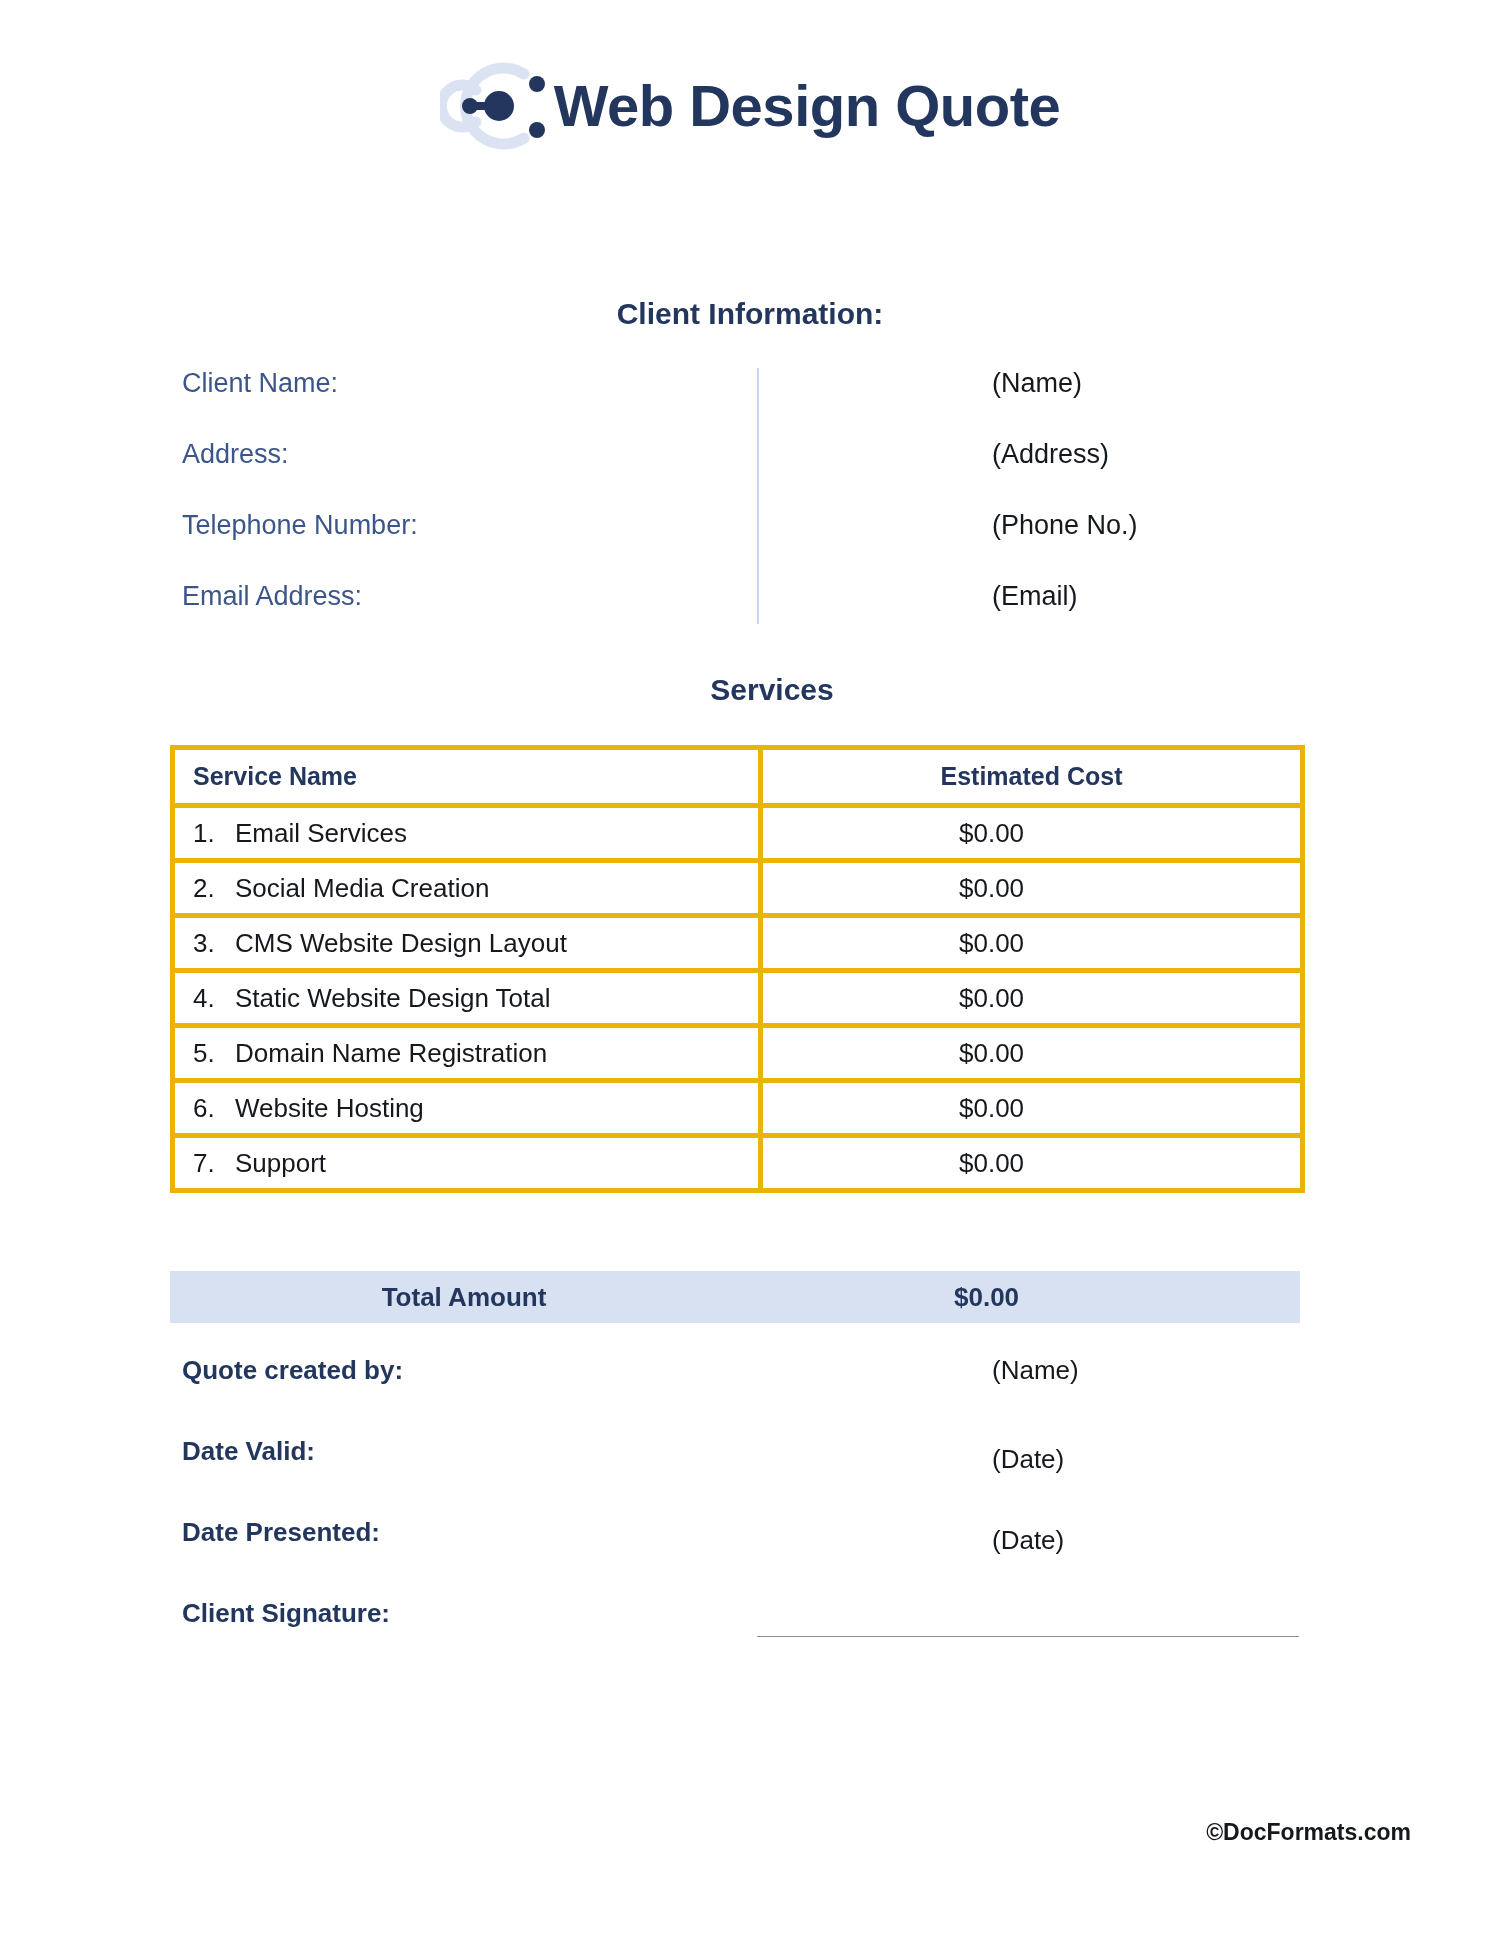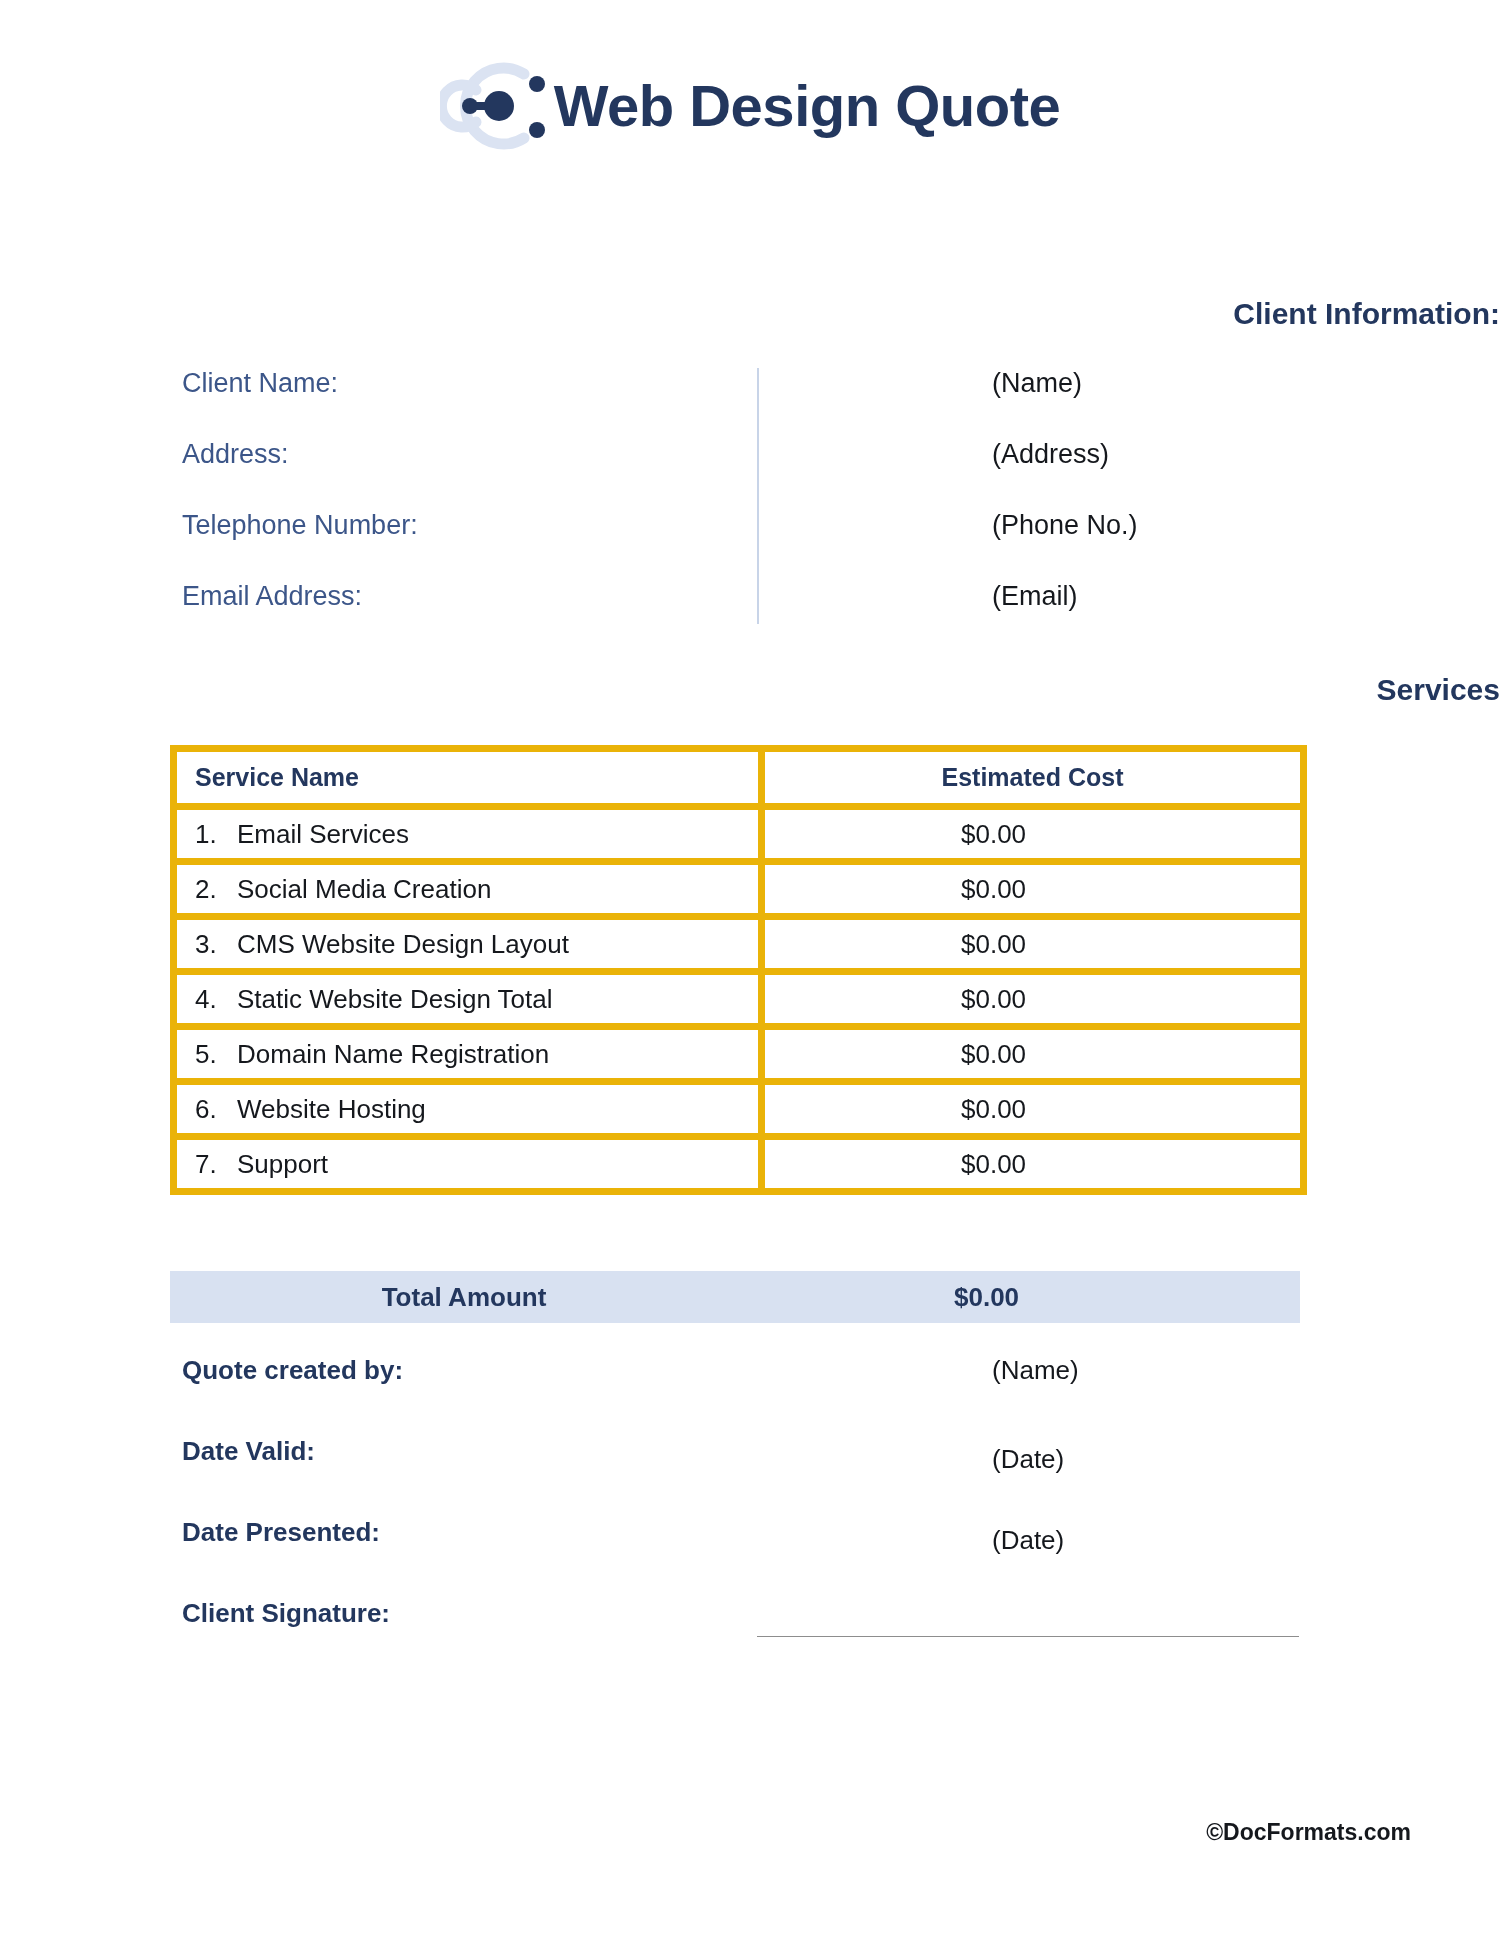--- a/index.html
+++ b/index.html
@@ -47,21 +47,21 @@
     letter-spacing: -0.5px;
     line-height: 1;
     white-space: nowrap;
     margin-left: 2px;
   }
 
   
   .section-heading {
     position: absolute;
     width: 1500px;
-    text-align: right;
+    text-align: center;
     font-size: 30px;
     font-weight: 700;
     color: #23375e;
   }
   #client-info-heading { top: 297px; }
   #services-heading { top: 673px; padding-left: 44px; }
 
   
   .client-block {
     position: absolute;
@@ -101,21 +101,21 @@
   
   .svc-table {
     position: absolute;
     left: 170px;
     top: 745px;
     width: 1130px;
     border-collapse: collapse;
     table-layout: fixed;
   }
   .svc-table th, .svc-table td {
-    border: 7px solid #eab308;
+    border: 5px solid #eab308;
     padding: 0;
   }
   .svc-table th {
     height: 58px;
     vertical-align: middle;
     font-size: 25px;
     font-weight: 700;
     color: #23375e;
   }
   .th-name { text-align: left; padding-left: 18px !important; }

